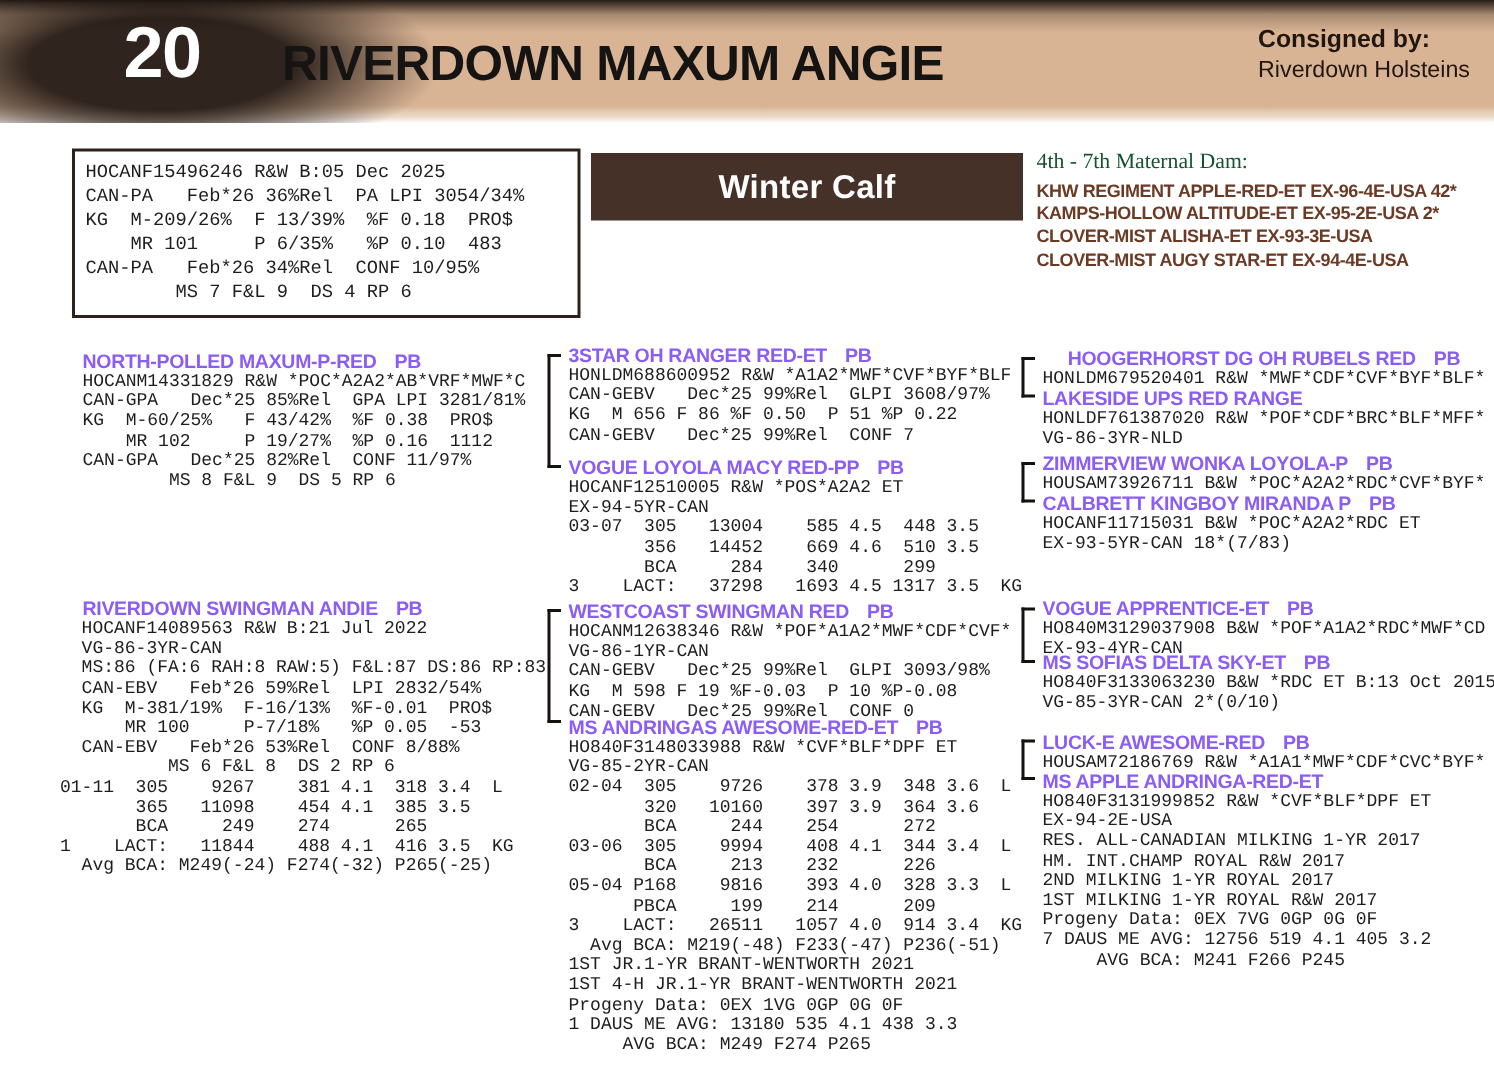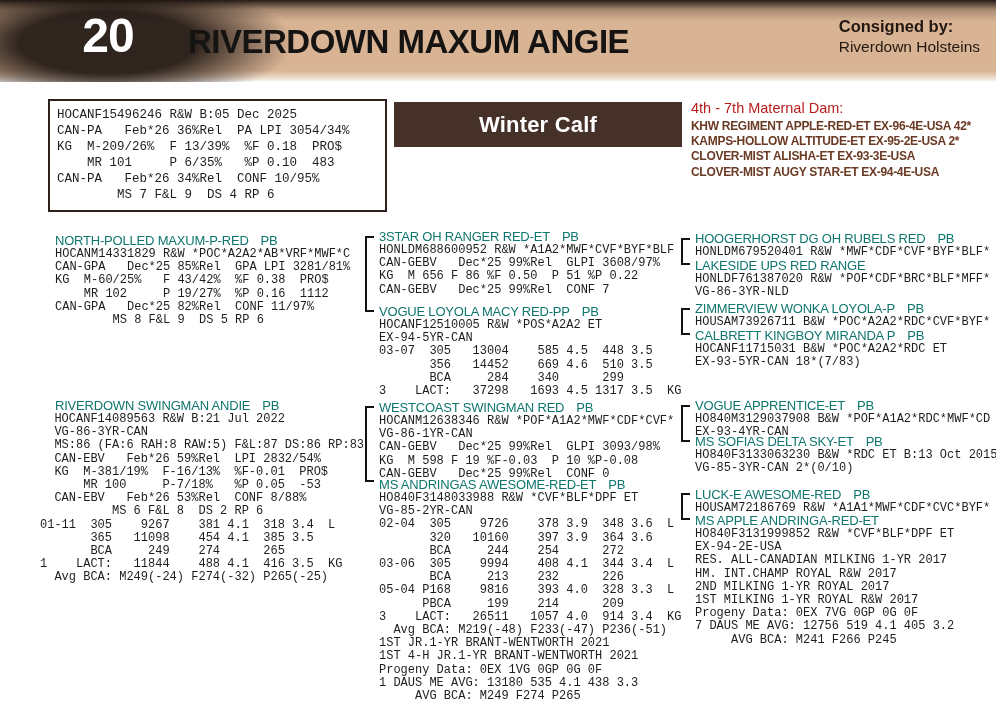--- a/index.html
+++ b/index.html
@@ -46,29 +46,29 @@
   
   .banner {
     position:absolute; left:394px; top:102px; width:288px; height:45px;
     background:var(--banner,#463129); color:#fff;
     display:flex; align-items:center; justify-content:center;
     font-size:22px; font-weight:bold; letter-spacing:0.2px;
   }
 
   
   .maternal { position:absolute; left:691px; top:100px; width:300px; }
-  .maternal .m-head { font-size:14.5px; color:#b91c1c; margin-bottom:3px; }
+  .maternal .m-head { font-size:14.5px; color:#14532d; margin-bottom:3px;font-family:Liberation Serif, serif; }
   .maternal .m-name {
     font-size:12px; font-weight:bold; color:var(--maroon,#6b3a24);
     line-height:15.2px; letter-spacing:-0.3px; white-space:nowrap;
   }
 
   
   .section { position:absolute; }
-  .sec-header { font-size:13px; font-weight:normal; color:#0f766e; letter-spacing:-0.2px; white-space:nowrap; height:15px; }
+  .sec-header { font-size:13px; font-weight:bold; color:#8b5cf6; letter-spacing:-0.2px; white-space:nowrap; height:15px; }
   .sec-suffix { margin-left:12px; }
   .sec-lines { font-family:"Liberation Mono", monospace; font-size:12px; line-height:13.2px; color:#1d1d1d; }
   .sec-lines .mono-line { white-space:pre; }
   .hdr-indent .sec-header { margin-left:15px; }
 
   .bracket {
     position:absolute; width:9px;
     border:2px solid #15120f; border-right:none;
   }
 </style>
@@ -206,21 +206,21 @@
         <div class="mono-line">1 DAUS ME AVG: 13180 535 4.1 438 3.3</div>
         <div class="mono-line">     AVG BCA: M249 F274 P265</div>
       </div>
   </div>
 
   <div class="bracket" style="left:681px; top:238px; height:27px;"></div>
   <div class="bracket" style="left:681px; top:308px; height:27px;"></div>
   <div class="bracket" style="left:681px; top:405px; height:37px;"></div>
   <div class="bracket" style="left:681px; top:493px; height:27px;"></div>
 
-  <div class="section" style="left:695px; top:231px;">
+  <div class="section" style="left:695px; top:231px;text-align:center;">
     <div class="sec-header">
       <span class="sec-name">HOOGERHORST DG OH RUBELS RED</span><span class="sec-suffix">PB</span>
     </div>
     <div class="sec-lines">
         <div class="mono-line">HONLDM679520401 R&amp;W *MWF*CDF*CVF*BYF*BLF*</div>
       </div>
   </div>
 
   <div class="section" style="left:695px; top:258px;">
     <div class="sec-header">

